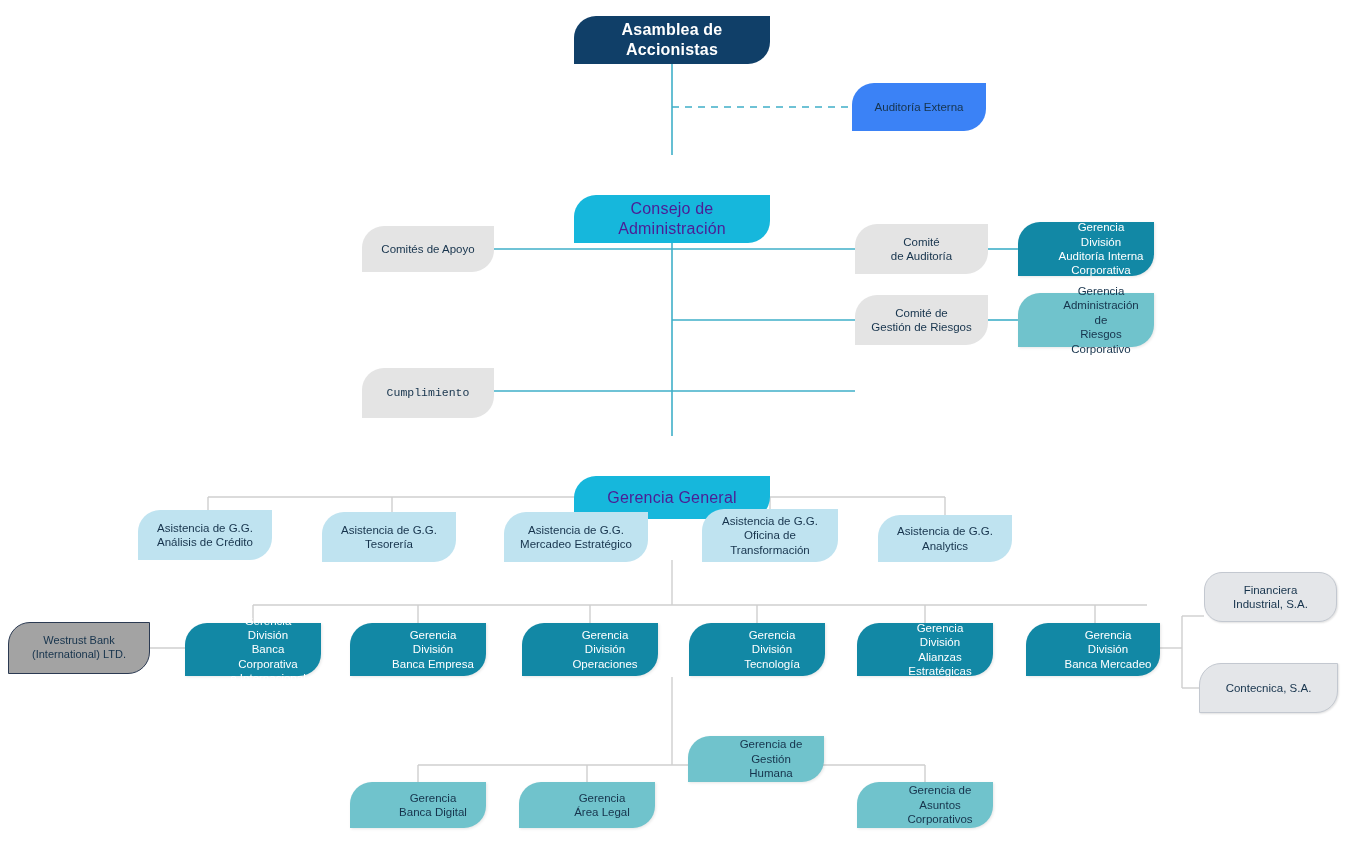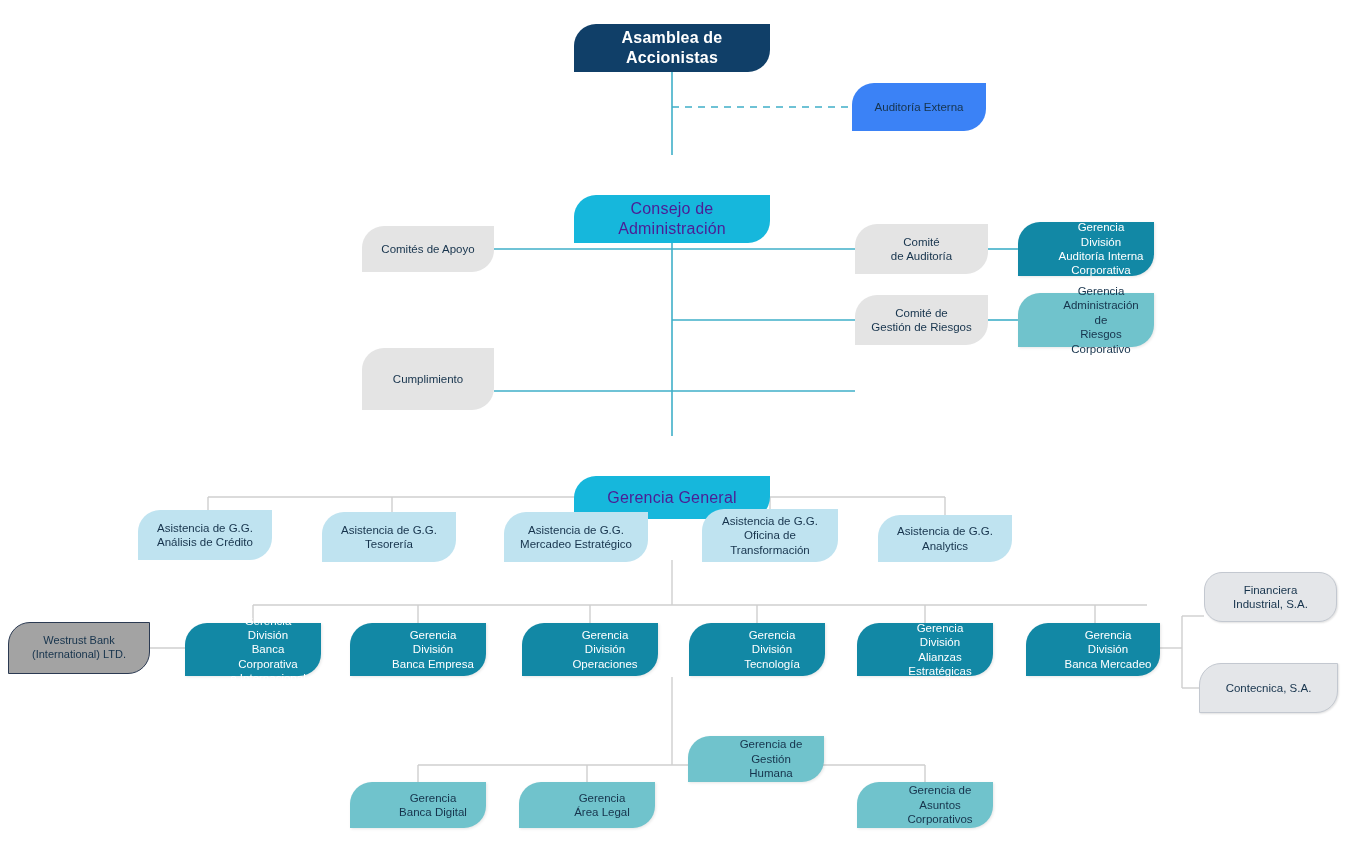--- a/index.html
+++ b/index.html
@@ -153,21 +153,21 @@
 
       <line x1="672" y1="677" x2="672" y2="765"></line>
       <line x1="418" y1="765" x2="925" y2="765"></line>
       <line x1="418" y1="765" x2="418" y2="782"></line>
       <line x1="587" y1="765" x2="587" y2="782"></line>
       <line x1="756" y1="765" x2="756" y2="782"></line>
       <line x1="925" y1="765" x2="925" y2="782"></line>
     </g>
   </svg>
 
-  <div class="node n-navy" style="left:574px; top:24px; width:196px; height:48px;">
+  <div class="node n-navy" style="left:574px; top:16px; width:196px; height:48px;">
     <span>
       <span>Asamblea de</span><br>
       <span>Accionistas</span>
     </span>
   </div>
 
   <div class="node n-amber" style="left:852px; top:83px; width:134px; height:48px;">
     <span>Auditoría Externa</span>
   </div>
 
@@ -175,21 +175,21 @@
     <span>
       <span>Consejo de</span><br>
       <span>Administración</span>
     </span>
   </div>
 
   <div class="node n-grey" style="left:362px; top:226px; width:132px; height:46px;">
     <span>Comités de Apoyo</span>
   </div>
 
-  <div class="node n-grey" style="left:362px; top:348px; width:132px; height:62px;">
+  <div class="node n-grey" style="left:362px; top:368px; width:132px; height:50px;font-family:Liberation Mono, monospace;">
     <span>Cumplimiento</span>
   </div>
 
   <div class="node n-grey" style="left:855px; top:224px; width:133px; height:50px;">
     <span>
       <span>Comité</span><br>
       <span>de Auditoría</span>
     </span>
   </div>
 

